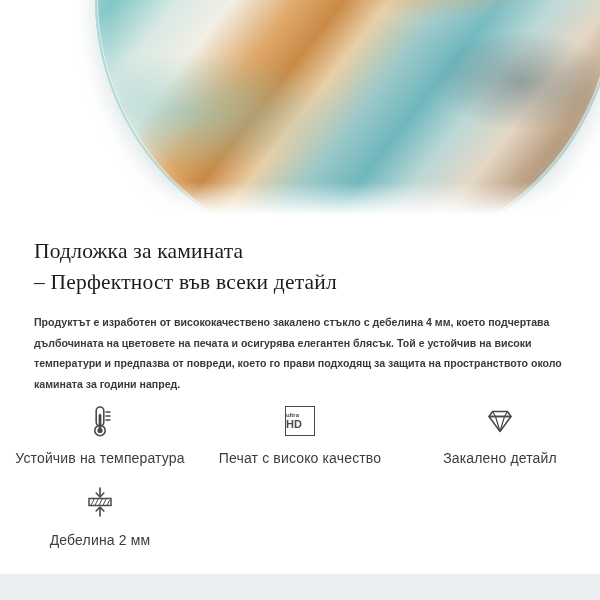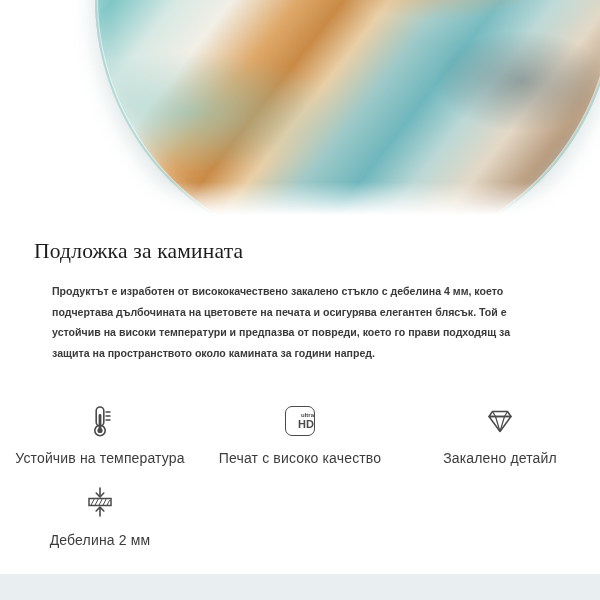--- a/index.html
+++ b/index.html
@@ -101,21 +101,21 @@
     font-size: 21.5px;
     font-weight: 400;
     line-height: 31px;
     color: #1c1c1c;
     letter-spacing: 0.2px;
   }
   .headline .l2 { display: block; }
 
   .body-copy {
     margin: 14px 0 0 0;
-    padding: 0 52px;
+    padding: 0 34px;
     font-size: 10.6px;
     line-height: 20.5px;
     color: #3a3a3a;
     font-weight: 700;
   }
   .body-copy p { margin: 0; }
 
   
   .features {
     position: absolute;
@@ -142,24 +142,24 @@
     font-size: 14px;
     color: #3c3c3c;
     text-align: center;
     letter-spacing: 0.15px;
     white-space: nowrap;
   }
 
   .ultrahd {
     width: 30px; height: 30px;
     border: 1.6px solid #4a4a4a;
-    border-radius: 7px;
+    border-radius: 0;
     display: flex;
     flex-direction: column;
-    align-items: flex-end;
+    align-items: flex-start;
     justify-content: center;
     line-height: 1;
   }
   .ultrahd .u1 { font-size: 6px; font-weight: 700; color: #4a4a4a; }
   .ultrahd .u2 { font-size: 11px; font-weight: 700; color: #4a4a4a; margin-top: 1px; }
 
   
   .bottom-bar {
     position: absolute;
     left: 0; bottom: 0;
@@ -174,20 +174,21 @@
 
   <div class="hero">
     <div class="hero-disc"></div>
     <div class="hero-edge"></div>
     <div class="hero-fade"></div>
   </div>
 
   <div class="content">
     <h1 class="headline">
       <span class="l1">Подложка за камината</span>
+      <span class="l2">– Перфектност във всеки детайл</span>
     </h1>
     <div class="body-copy">
       <p>Продуктът е изработен от висококачествено закалено стъкло с дебелина 4 мм, което подчертава дълбочината на цветовете на печата и осигурява елегантен блясък. Той е устойчив на високи температури и предпазва от повреди, което го прави подходящ за защита на пространството около камината за години напред.</p>
     </div>
   </div>
 
   <div class="features">
 
     <div class="feature">
       <div class="ico">

